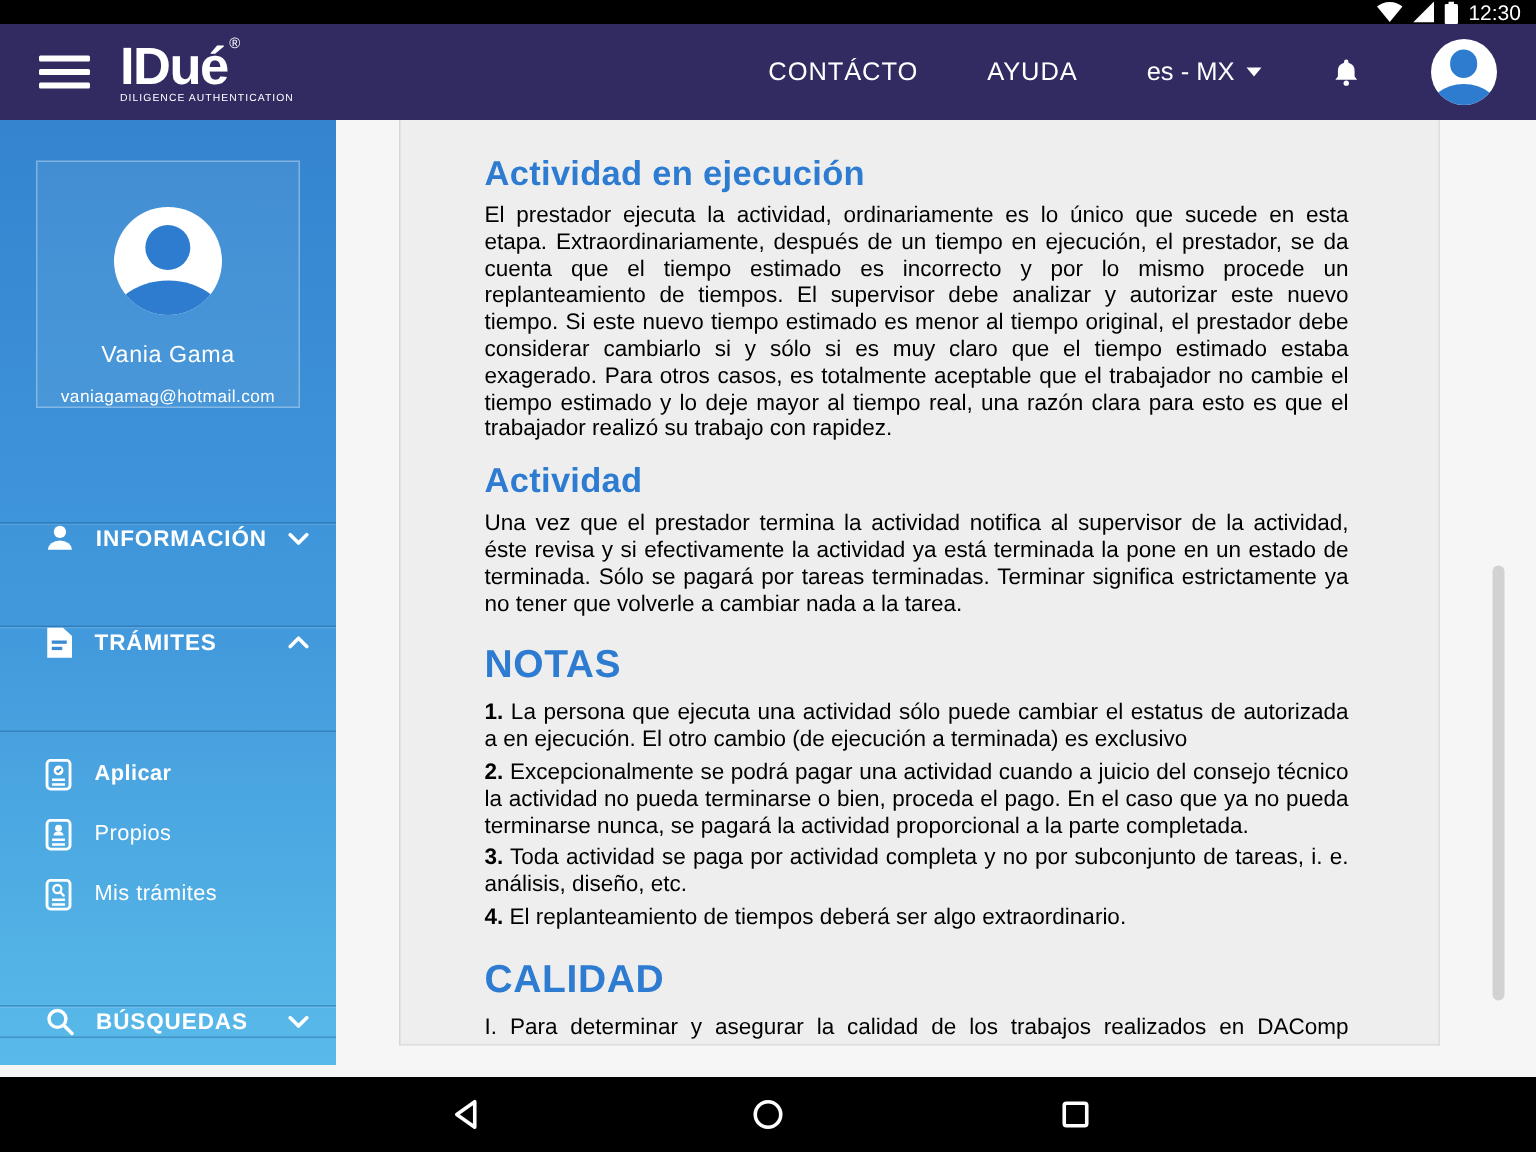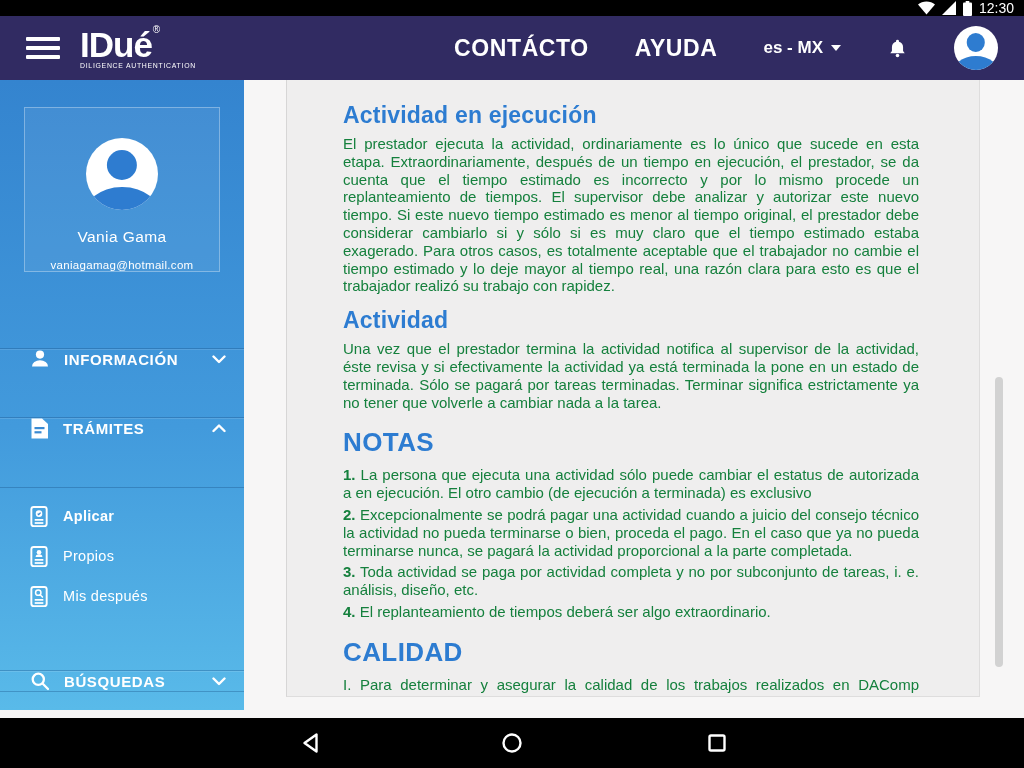--- a/index.html
+++ b/index.html
@@ -20,36 +20,36 @@
     padding:0 26px 0 26px; color:#fff;
   }
   .hamburger { width:34px; cursor:pointer; display:flex; flex-direction:column; gap:5px; }
   .hamburger span { display:block; height:4px; background:#fff; border-radius:1px; }
   .logo { margin-left:20px; line-height:1; }
   .logo .brand-row { display:flex; align-items:flex-start; }
   .logo .brand { font-size:35px; font-weight:bold; letter-spacing:-1px; }
   .logo .reg { font-size:10px; margin-top:-2px; margin-left:1px; }
   .logo .tagline { font-size:6.9px; letter-spacing:0.72px; margin-top:1px; }
   .app-nav { margin-left:auto; display:flex; align-items:center; gap:46px; }
-  .nav-link { font-size:23px; font-weight:700; letter-spacing:0.6px; cursor:pointer; }
-  .lang { display:flex; align-items:center; gap:8px; font-size:17px; font-weight:700; cursor:pointer; }
+  .nav-link { font-size:17px; font-weight:400; letter-spacing:0.6px; cursor:pointer; }
+  .lang { display:flex; align-items:center; gap:8px; font-size:17px; font-weight:400; cursor:pointer; }
   .caret-down { width:0; height:0; border-left:5px solid transparent; border-right:5px solid transparent; border-top:6px solid #fff; }
   .bell { cursor:pointer; display:flex; }
   
   .avatar { position:relative; border-radius:50%; background:#fff; overflow:hidden; cursor:pointer; }
   .avatar .head { position:absolute; left:50%; transform:translateX(-50%); border-radius:50%; background:#2e7cd0; }
   .avatar .shoulders { position:absolute; left:50%; transform:translateX(-50%); border-radius:50%; background:#2e7cd0; }
   .avatar.small { width:44px; height:44px; }
   .avatar.small .head { top:16%; width:42%; height:42%; }
   .avatar.small .shoulders { bottom:-58%; width:112%; height:90%; }
   
   .main-row { display:flex; height:630px; }
   
   .sidebar {
-    width:244px; flex-shrink:0; position:relative; color:#fff;
+    width:224px; flex-shrink:0; position:relative; color:#fff;
     background:linear-gradient(180deg,#3484cf 0%, #429adc 55%, #59bae9 100%);
     display:flex; flex-direction:column;gap:48px;
   }
   .profile-card {
     margin:27px 24px 0; height:187px; text-align:center;
     background:rgba(255,255,255,0.07); border:1px solid rgba(255,255,255,0.32);
   }
   .avatar.big { width:72px; height:72px; margin:30px auto 0; }
   .avatar.big .head { top:16%; width:42%; height:42%; }
   .avatar.big .shoulders { bottom:-58%; width:112%; height:90%; }
@@ -80,21 +80,21 @@
   
   .content { flex:1; position:relative; background:#f7f6f6; }
   .doc-card {
     position:absolute; left:42px; top:0; width:694px; height:617px;
     background:#efeeee; padding:10px 60px 0 56px;
     border-left:1px solid #d7d6d6; border-right:1px solid #dedddd; border-bottom:1px solid #dedddd;
     text-align:justify; overflow:hidden;
   }
   .doc-card h2 { color:#2d7cd1; font-size:23px; font-weight:600; margin:12px 0 6px; text-align:left; letter-spacing:0.2px; }
   .doc-card h1 { color:#2d7cd1; font-size:26px; font-weight:600; margin:16px 0 8px; text-align:left; letter-spacing:0.4px; }
-  .doc-card p { font-size:15px; line-height:17.8px; color:#15803d; margin-bottom:3px; }
+  .doc-card p { font-size:15px; line-height:17.8px; color:#000000; margin-bottom:3px; }
   .doc-card .note { margin-bottom:4px; }
   .doc-card .note b { font-weight:700; }
   .scroll-thumb {
     position:absolute; right:21px; top:297px; width:8px; height:290px;
     background:#d2d2d2; border-radius:4px; cursor:pointer;
   }
   
   .nav-bar { position:absolute; left:0; bottom:0; width:1024px; height:50px; background:#000; }
   .nav-btn { position:absolute; top:13px; cursor:pointer; display:flex; }
   .nav-btn.back { left:300px; }
@@ -214,21 +214,21 @@
           <span>Propios</span>
         </div>
         <div class="submenu-item">
           <svg width="21" height="23" viewBox="0 0 21 24">
             <rect x="2" y="2" width="16" height="20" rx="2.5" fill="none" stroke="#fff" stroke-width="2"></rect>
             <circle cx="9.2" cy="8" r="2.8" fill="none" stroke="#fff" stroke-width="1.6"></circle>
             <line x1="11.2" y1="10.2" x2="13.6" y2="12.6" stroke="#fff" stroke-width="1.6" stroke-linecap="round"></line>
             <line x1="5.5" y1="15.5" x2="14.5" y2="15.5" stroke="#fff" stroke-width="1.8"></line>
             <line x1="5.5" y1="18.8" x2="14.5" y2="18.8" stroke="#fff" stroke-width="1.8"></line>
           </svg>
-          <span>Mis después</span>
+          <span>Mis trámites</span>
         </div>
       </div>
 
       <div class="menu-row last-row">
         <svg width="20" height="20" viewBox="0 0 20 20">
             <circle cx="8.3" cy="8.3" r="5.6" fill="none" stroke="#fff" stroke-width="2.3"></circle>
             <line x1="12.8" y1="12.8" x2="18" y2="18" stroke="#fff" stroke-width="2.3" stroke-linecap="round"></line>
           </svg>
         <span>BÚSQUEDAS</span>
         <span class="chev">

